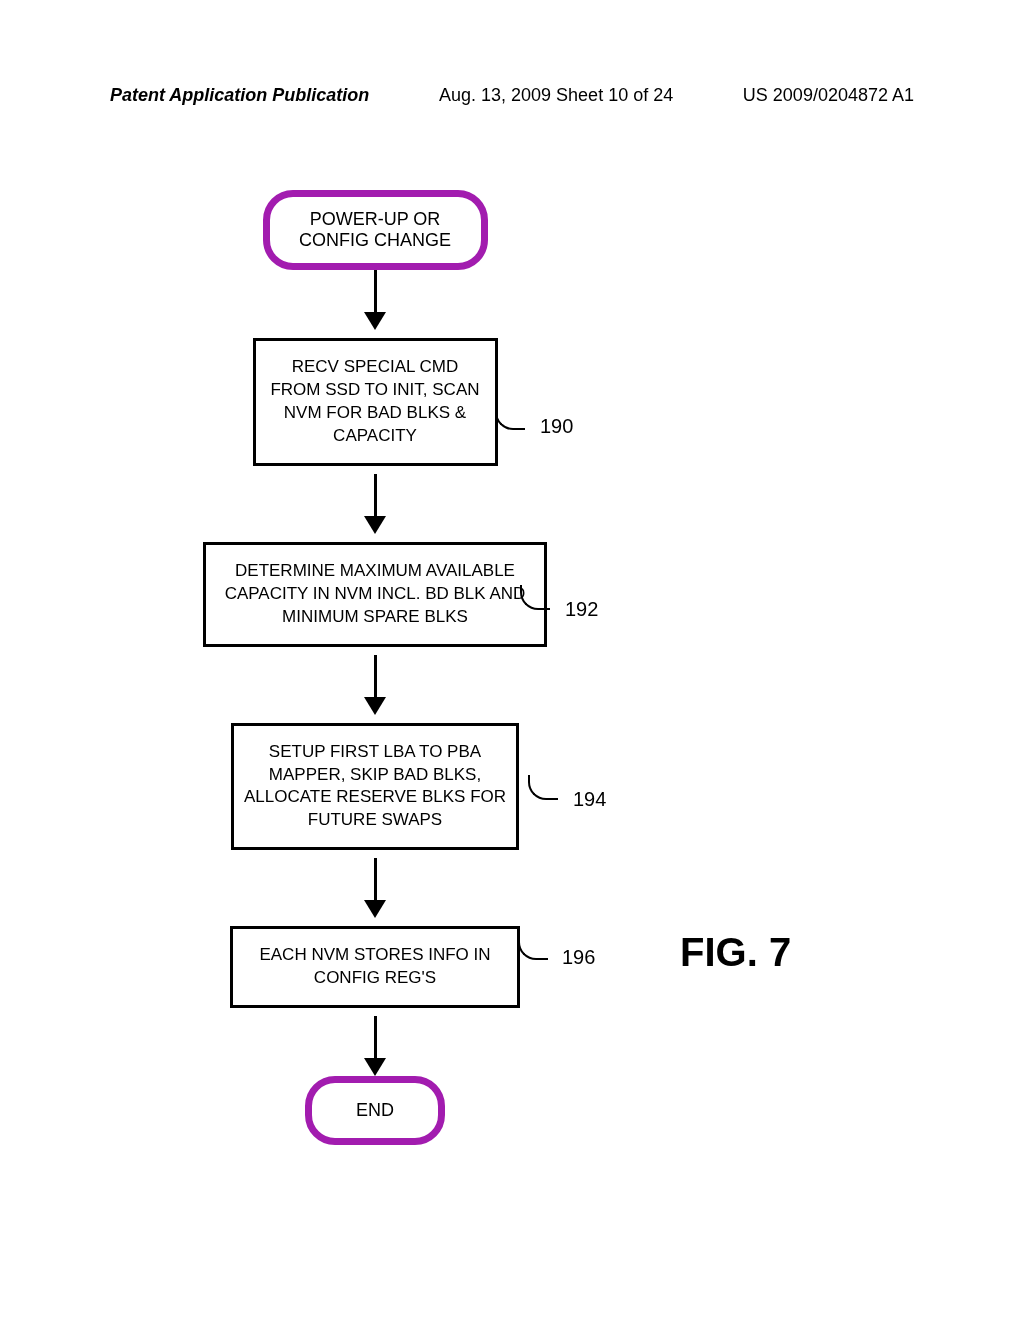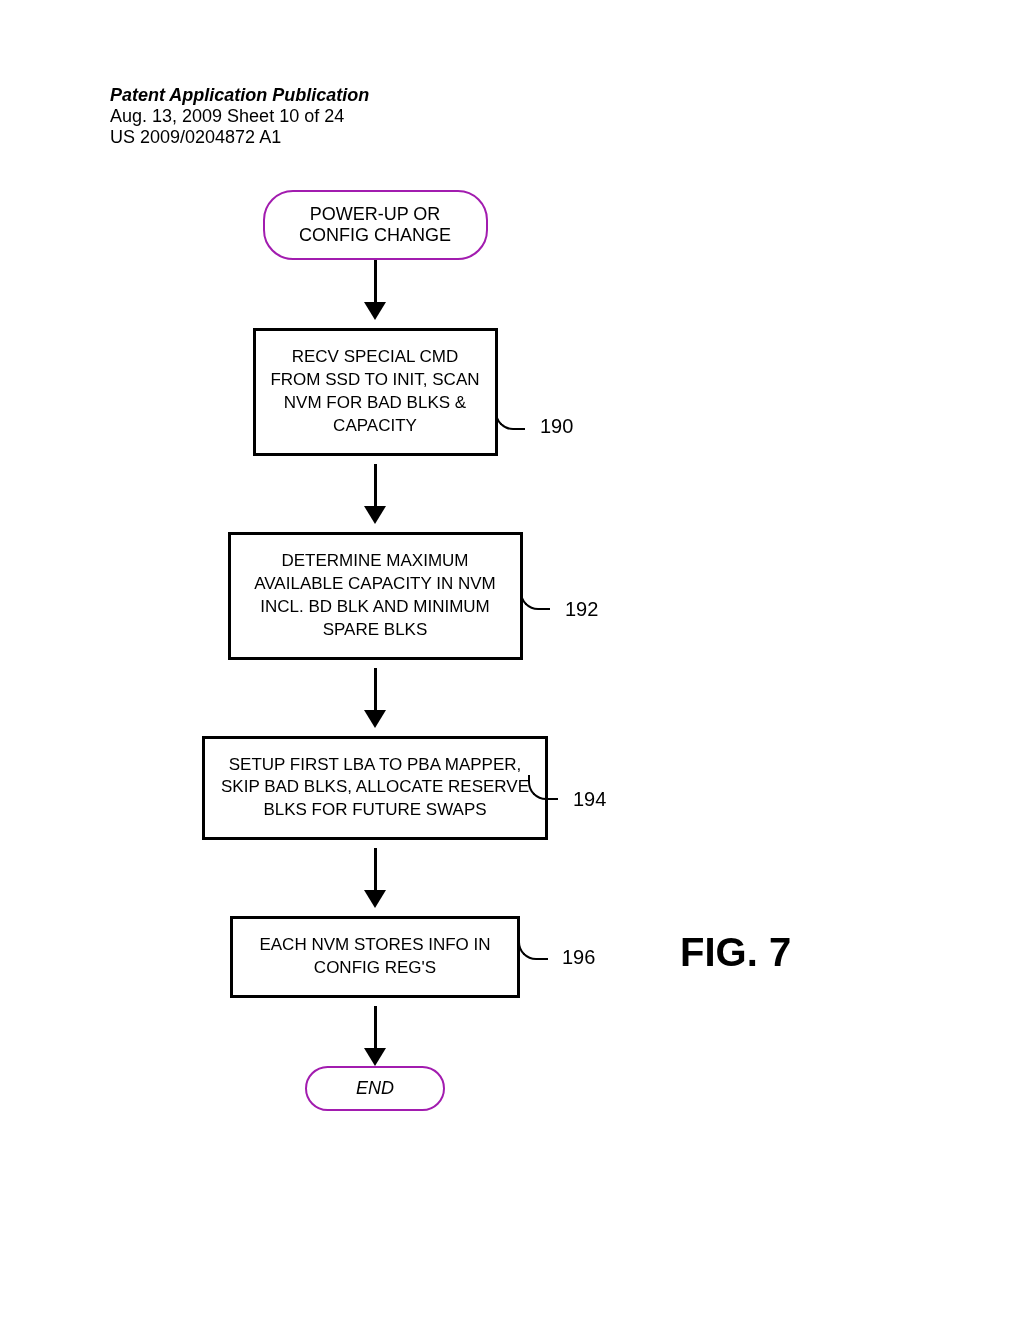--- a/index.html
+++ b/index.html
@@ -16,69 +16,67 @@
     }
     .header {
       position: absolute;
       top: 85px;
       left: 110px;
       right: 110px;
       display: flex;
       justify-content: space-between;
       font-size: 18px;
       font-weight: bold;
-      flex-direction: column;
     }
     .header-left {
       font-style: italic;
     }
     .header-center {
       font-weight: normal;
     }
     .header-right {
       font-weight: normal;
     }
     .diagram {
       position: absolute;
       top: 190px;
       left: 195px;
       width: 360px;
     }
     .terminator {
-      border: 2px solid #a21caf;
+      border: 7px solid #a21caf;
       border-radius: 30px;
       padding: 12px 20px;
       text-align: center;
       font-size: 18px;
       font-weight: normal;
       width: 225px;
       margin: 0 auto;
     }
     .terminator-end {
       width: 140px;
-      padding: 10px 20px;
-      font-style: italic;
+      padding: 17px 20px;
     }
     .process {
       border: 3px solid black;
       padding: 15px 10px;
       text-align: center;
       font-size: 17px;
       line-height: 1.35;
       margin: 8px auto;
     }
     .process-190 {
       width: 245px;
     }
     .process-192 {
-      width: 295px;
+      width: 344px;
       text-align: center;
     }
     .process-194 {
-      width: 346px;
+      width: 288px;
     }
     .process-196 {
       width: 290px;
     }
     .arrow-container {
       text-align: center;
       height: 60px;
       position: relative;
     }
     .arrow-line {

